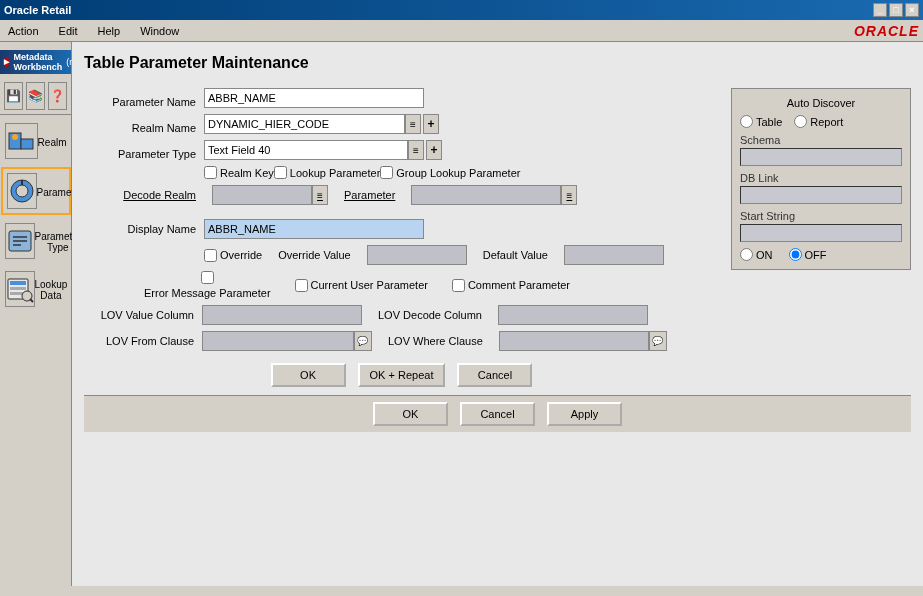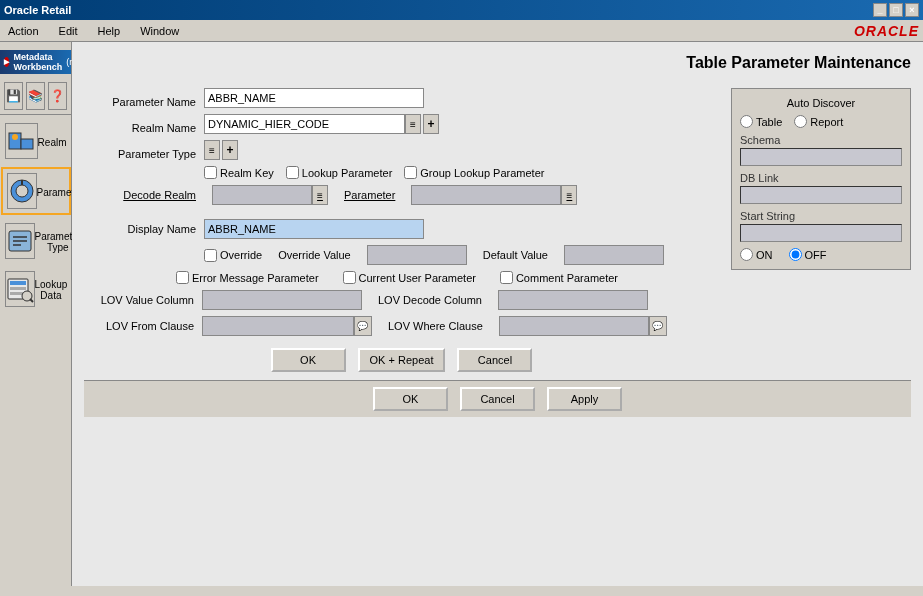--- a/index.html
+++ b/index.html
@@ -74,21 +74,21 @@
     
     .content-area {
       flex: 1;
       background: #e8e8e8;
       padding: 12px;
       overflow-y: auto;
     }
 
     
     .form-title {
-      text-align: right;
+      text-align: left;
       font-size: 16px;
       font-weight: bold;
       margin-bottom: 16px;
       color: #000;
     }
 
     
     .form-container { display: flex; gap: 12px; }
     .form-main { flex: 1; }
     .form-right { width: 180px; }
@@ -149,21 +149,21 @@
       cursor: pointer; display: flex; align-items: center; justify-content: center;
       font-size: 12px; font-weight: bold; margin-left: 2px;
     }
 
     
     .checkbox-row {
       display: flex;
       align-items: center;
       margin-left: 120px;
       margin-bottom: 6px;
-      gap: 12px;
+      gap: 0;
     }
     .checkbox-label { display: flex; align-items: center; gap: 3px; font-size: 11px; }
 
     
     .decode-row {
       display: flex;
       align-items: center;
       margin-bottom: 6px;
       gap: 8px;
       text-decoration: underline;
@@ -346,20 +346,21 @@
           <div class="input-with-btn">
             <input class="form-input" style="width: 201px;" type="text" value="DYNAMIC_HIER_CODE">
             <div class="input-btn">≡</div>
             <div class="plus-btn">+</div>
           </div>
         </div>
 
         <div class="form-row">
           <span class="form-label">Parameter Type</span>
           <div class="input-with-btn">
+            <input class="form-input" style="width: 204px;" type="text" value="Text Field 40">
             <div class="input-btn">≡</div>
             <div class="plus-btn">+</div>
           </div>
         </div>
 
         <div class="checkbox-row">
           <label class="checkbox-label">
             <input type="checkbox" style="">
             <span>Realm Key</span>
           </label>
@@ -398,21 +399,21 @@
             <input type="checkbox" style="">
             <span>Override</span>
           </label>
           <span style="font-size:11px;padding:0 8px;">Override Value</span>
           <input class="form-input form-input-disabled" style="width: 100px;" type="text" value="">
           <span style="font-size:11px;padding:0 8px;">Default Value</span>
           <input class="form-input form-input-disabled" style="width: 100px;" type="text" value="">
         </div>
 
         <div class="error-row">
-          <label class="checkbox-label" style="margin-left:84px;">
+          <label class="checkbox-label" style="margin-left:52px;flex-direction:column;">
             <input type="checkbox" style="">
             <span>Error Message Parameter</span>
           </label>
           <label class="checkbox-label" style="margin-left:8px;">
             <input type="checkbox" style="">
             <span>Current User Parameter</span>
           </label>
           <label class="checkbox-label" style="margin-left:8px;">
             <input type="checkbox" style="">
             <span>Comment Parameter</span>

